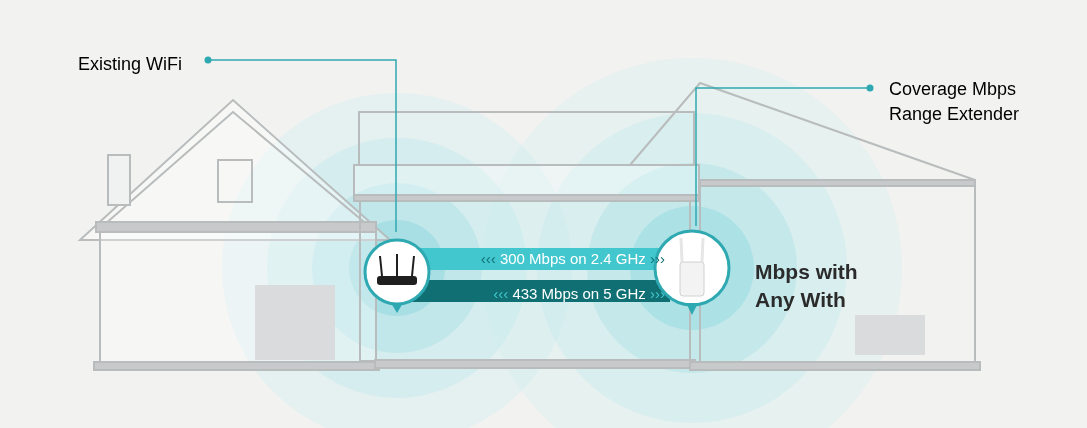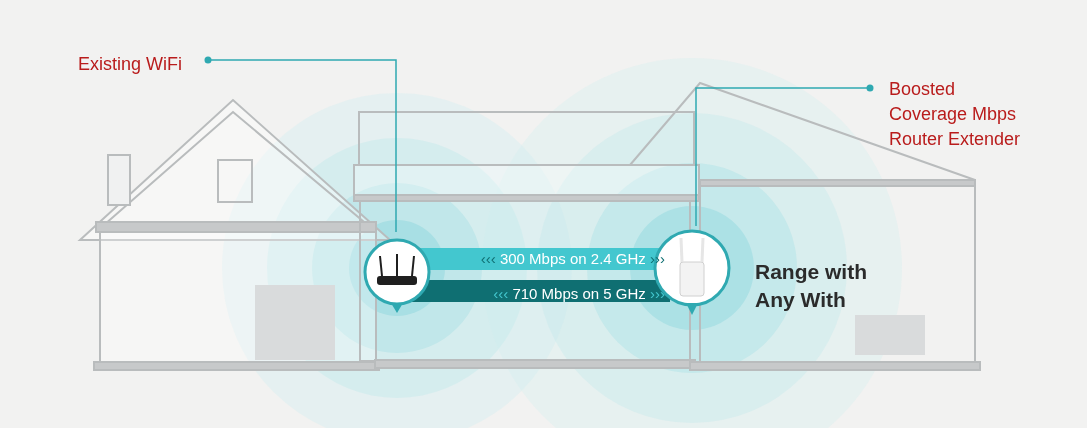--- a/index.html
+++ b/index.html
@@ -1,18 +1,18 @@
 <!DOCTYPE html>
 <html><head>
 <meta charset="utf-8">
 <style>
   html,body{margin:0;padding:0;}
   body{width:1087px;height:428px;overflow:hidden;background:#f2f2f1;font-family:"Liberation Sans",sans-serif;position:relative;}
   #stage{position:absolute;left:0;top:0;width:1087px;height:428px;}
-  .label{position:absolute;color:#b91c1c;font-size:18px;line-height:25px;font-weight:300;}
+  .label{position:absolute;color:#000000;font-size:18px;line-height:25px;font-weight:300;}
   .big{position:absolute;color:#2b2b2b;font-size:21px;line-height:28px;font-weight:bold;}
   .band{position:absolute;color:#fff;font-size:15px;height:18px;line-height:22px;text-align:right;}
 </style>
 </head>
 <body>
 
 <div id="stage">
 <svg width="1087" height="428" viewBox="0 0 1087 428">
   <defs>
     <radialGradient id="wave" cx="50%" cy="50%" r="50%">
@@ -84,32 +84,31 @@
     <circle cx="692" cy="268" r="37" fill="#ffffff" stroke="#2fa9b1" stroke-width="3"></circle>
     <polygon points="686,303 698,303 692,315" fill="#2fa9b1"></polygon>
     <rect x="680" y="262" width="24" height="34" rx="3" fill="#f3f3f3" stroke="#d0d0d0"></rect>
     <line x1="682" y1="262" x2="681" y2="238" stroke="#e6e6e6" stroke-width="3"></line>
     <line x1="702" y1="262" x2="703" y2="238" stroke="#e6e6e6" stroke-width="3"></line>
   </g>
 </svg>
 
 <div class="label" style="left:78px;top:52px;">Existing WiFi</div>
 <div class="label" style="left:889px;top:77px;">
-  <div>Boosted</div>
   <div>Coverage Mbps</div>
-  <div>Router Extender</div>
+  <div>Range Extender</div>
 </div>
 <div class="big" style="left:755px;top:258px;">
-  <div>Range with</div>
+  <div>Mbps with</div>
   <div>Any With</div>
 </div>
 
 <div class="band" style="left:425px;top:248px;width:240px;">
   <span style="color:#0f6f72">‹‹‹</span>
   <span>300 Mbps on 2.4 GHz</span>
   <span style="color:#0f6f72">›››</span>
 </div>
 <div class="band" style="left:425px;top:283px;width:240px;">
   <span style="color:#43c7cf">‹‹‹</span>
-  <span>710 Mbps on 5 GHz</span>
+  <span>433 Mbps on 5 GHz</span>
   <span style="color:#43c7cf">›››</span>
 </div>
 </div>
 
 </body></html>

